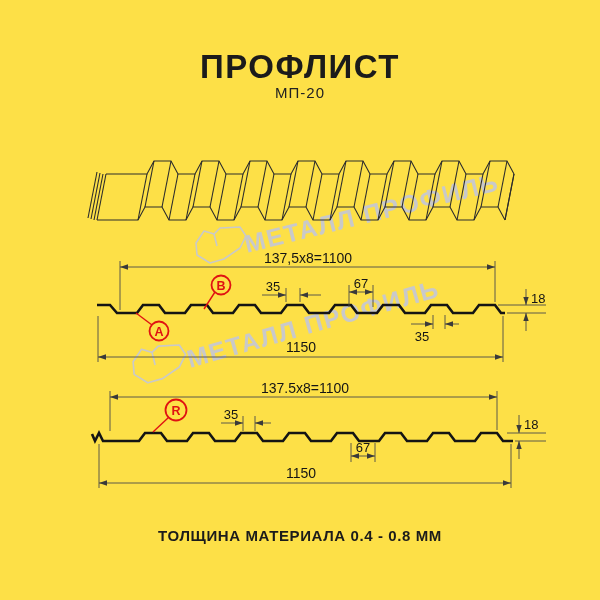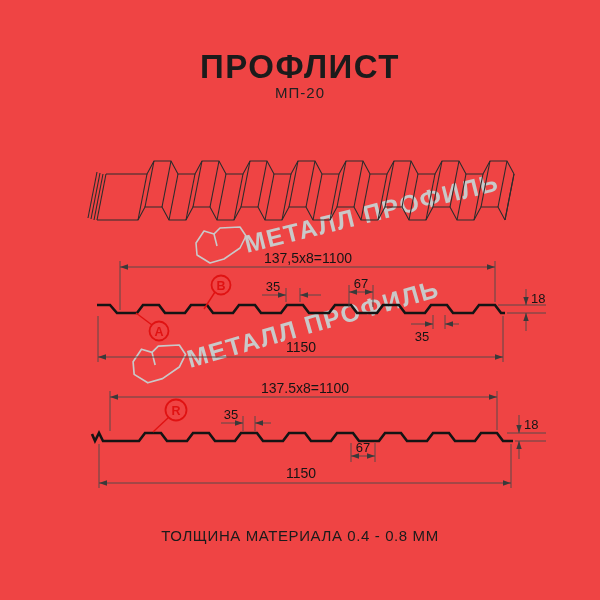--- a/index.html
+++ b/index.html
@@ -1,23 +1,23 @@
 <!DOCTYPE html>
 <html style="--red: #e01212; --wm: #c9c9c9;"><head>
 <meta charset="utf-8">
 <style>
   html,body{margin:0;padding:0;background:#fff;}
-  .page{position:relative;width:600px;height:600px;background:#ef4444;overflow:hidden;
+  .page{position:relative;width:600px;height:600px;background:#fde047;overflow:hidden;
         font-family:"Liberation Sans",sans-serif;}
   .title{position:absolute;top:48px;left:0;width:600px;text-align:center;
          font-size:33px;font-weight:700;letter-spacing:1.5px;color:#1b1b1b;}
   .subtitle{position:absolute;top:84px;left:0;width:600px;text-align:center;
             font-size:15px;font-weight:400;letter-spacing:1px;color:#222;}
   .footer{position:absolute;top:527px;left:0;width:600px;text-align:center;
-          font-size:15px;font-weight:400;letter-spacing:.6px;color:#1b1b1b;}
+          font-size:15px;font-weight:700;letter-spacing:.6px;color:#1b1b1b;}
   svg.drawing{position:absolute;left:0;top:0;}
   .profile{fill:none;stroke:#141414;stroke-width:2.6;stroke-linejoin:miter;}
   .thin3d{fill:none;stroke:#2c2c2c;stroke-width:1.1;}
   .dimline{stroke:#4a4a4a;stroke-width:0.9;}
   .arrowhead{fill:#3a3a3a;stroke:none;}
   .dimtxt{font-family:"Liberation Sans",sans-serif;font-size:13px;fill:#151515;}
   .dimtxt-lg{font-family:"Liberation Sans",sans-serif;font-size:14px;fill:#151515;}
   .badge{fill:#fff;fill-opacity:0;stroke:var(--red,#e01212);stroke-width:1.8;}
   .leader{stroke:var(--red,#e01212);stroke-width:1.4;}
   .badge-letter{font-family:"Liberation Sans",sans-serif;font-size:12.5px;font-weight:700;

